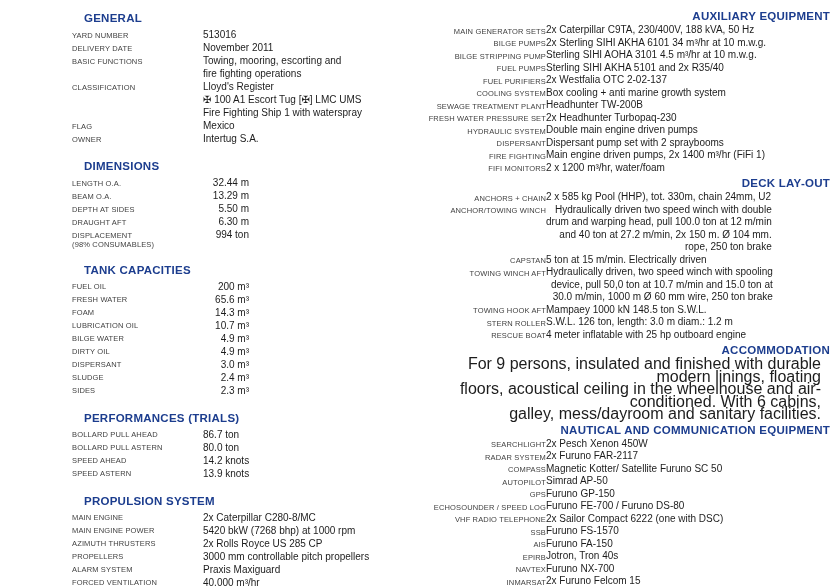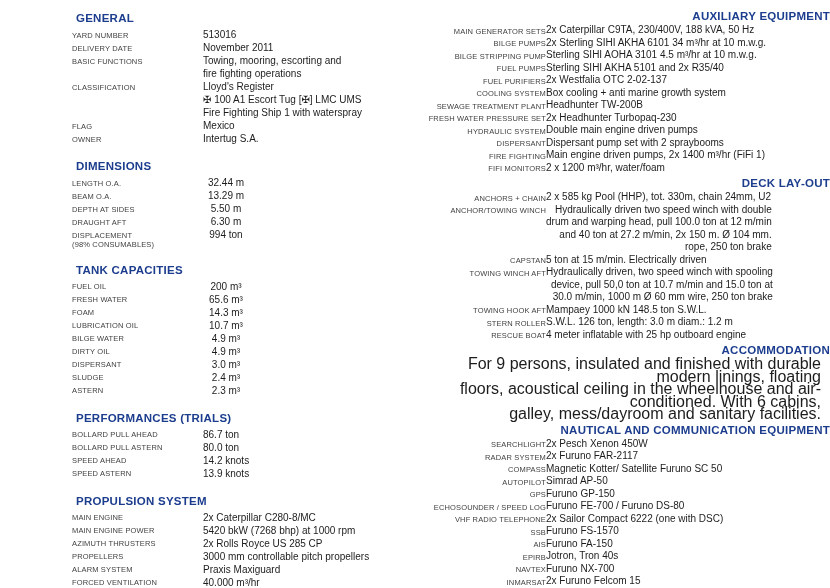--- a/index.html
+++ b/index.html
@@ -19,40 +19,40 @@
   .page{display:flex;padding:10px 0 0 72px;}
   .col-left{width:345px;flex:none;}
   .col-right{width:413px;flex:none;text-align:right;}
 
   .section{margin-top:15px;}
   .col-left .section:first-child{margin-top:2px;}
   .col-right .section{margin-top:3px;}
   .col-right .section:first-child{margin-top:0;}
 
   h2{
-    margin:0 0 3px 4px;
+    margin:0 0 3px 12px;
     font-size:11.5px;font-weight:bold;line-height:13px;
     color:var(--heading);letter-spacing:.25px;
   }
   .col-right h2{line-height:12px;margin-bottom:2px;}
 
   .row{display:flex;align-items:flex-start;}
   .label{
     flex:none;width:131px;
     font-size:7.5px;line-height:9px;letter-spacing:.15px;
     color:var(--label);padding-top:2.5px;
     white-space:pre-line;
   }
   .col-right .label{width:129px;}
   .value{
     font-size:10px;line-height:13px;color:var(--value);
     white-space:pre-line;
   }
   .col-right .value{line-height:12.5px;}
-  .align-right .value{flex:none;width:46px;text-align:center;}
+  .align-right .value{flex:none;width:46px;text-align:right;}
   .para{
     font-size:16px;line-height:12.5px;color:var(--value);
     width:404px;white-space:pre-line;
   }
 </style>
 </head>
 <body>
 
 <div class="page">
 
@@ -142,21 +142,21 @@
       </div>
         <div class="row">
         <div class="label">DISPERSANT</div>
         <div class="value">3.0 m³</div>
       </div>
         <div class="row">
         <div class="label">SLUDGE</div>
         <div class="value">2.4 m³</div>
       </div>
         <div class="row">
-        <div class="label">ASTERN</div>
+        <div class="label">SIDES</div>
         <div class="value">2.3 m³</div>
       </div>
     </div>
 
     <div class="section">
       <h2>PERFORMANCES (TRIALS)</h2>
       <div class="row">
         <div class="label">BOLLARD PULL AHEAD</div>
         <div class="value">86.7 ton</div>
       </div>

